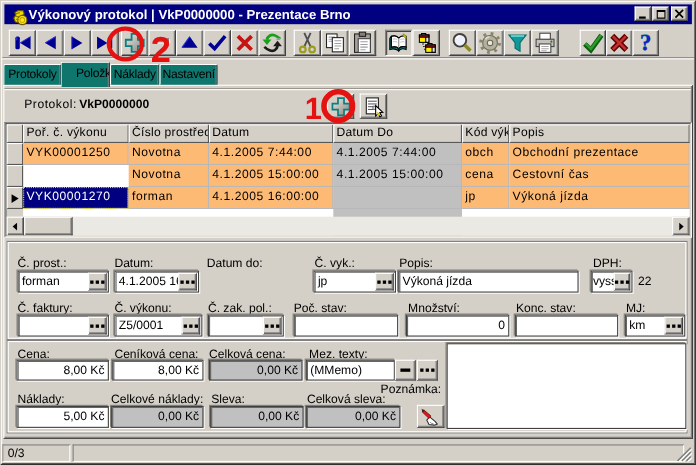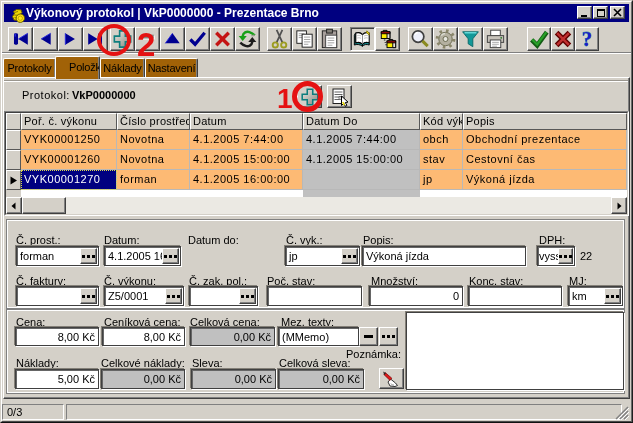--- a/index.html
+++ b/index.html
@@ -5,21 +5,21 @@
 body{font-family:"Liberation Sans",sans-serif;font-size:11px;color:#000;background:#d4d0c8;position:relative}
 .abs{position:absolute}
 .frame1{position:absolute;inset:0;border:1px solid;border-color:#d4d0c8 #202020 #111 #d4d0c8;pointer-events:none;z-index:50}
 .frame2{position:absolute;inset:1px;border:1px solid;border-color:#fff #6a6a6a #4a4a4a #fff;pointer-events:none;z-index:50}
 .title{position:absolute;left:4px;top:4px;width:625px;height:18px;background:#000080;color:#fff;font-weight:bold;font-size:12px;display:flex;align-items:center}
 .title .txt{margin-left:3px;letter-spacing:0}
 .wbtn{position:absolute;top:6px;width:15px;height:13px;background:#d4d0c8;border:1px solid;border-color:#fff #404040 #404040 #fff;box-shadow:inset -1px -1px 0 #808080}
 .tb{position:absolute;top:27px;width:25px;height:24px;background:#d4d0c8;border:1px solid;border-color:#fff #404040 #404040 #fff;box-shadow:inset -1px -1px 0 #808080;display:flex;align-items:center;justify-content:center}
 .tb.pressed{border-color:#808080 #fff #fff #808080;box-shadow:inset 1px 1px 0 #404040;background:#d4d0c8}
 .sbtn{position:absolute;background:#d4d0c8;border:1px solid;border-color:#fff #404040 #404040 #fff;box-shadow:inset -1px -1px 0 #808080;display:flex;align-items:center;justify-content:center}
-.tab{position:absolute;top:58px;height:19px;background:#a16207;border:1px solid;border-color:#fff #404040 #404040 #fff;border-bottom:none;border-radius:2px 2px 0 0;box-shadow:inset -1px 0 0 #808080;text-align:center;line-height:18px;padding:0 1px;z-index:2;overflow:hidden;letter-spacing:-0.2px}
+.tab{position:absolute;top:58px;height:19px;background:#0f766e;border:1px solid;border-color:#fff #404040 #404040 #fff;border-bottom:none;border-radius:2px 2px 0 0;box-shadow:inset -1px 0 0 #808080;text-align:center;line-height:18px;padding:0 1px;z-index:2;overflow:hidden;letter-spacing:-0.2px}
 .tab.act{top:56px;height:23px;z-index:4;padding:0 13px;line-height:20px}
 .panel{position:absolute;left:3px;top:77px;width:627px;height:322px;background:#d4d0c8;border:1px solid;border-color:#fff #404040 #404040 #fff;box-shadow:inset -1px -1px 0 #808080}
 .groovebox{position:absolute;border:1px solid #808080}
 .groovebox>.in{position:absolute;inset:0;border:1px solid #fff}
 .lbl{position:absolute;white-space:nowrap;height:13px;line-height:12px}
 .lbl u{text-decoration:none;border-bottom:1px dotted #4a4a4a;padding-bottom:0px}
 .field{position:absolute;background:#fff;border:1px solid #404040;box-shadow:-1px -1px 0 #848078,1px 1px 0 #fff,inset 1px 1px 0 #666;line-height:16px;padding:1px 3px;white-space:nowrap;overflow:hidden}
 .field.gray{background:#c0c0c0}
 .field.num{text-align:right}
 .dots{position:absolute;top:1px;width:17px;background:#d4d0c8;border:1px solid;border-color:#fff #404040 #404040 #fff;box-shadow:inset -1px -1px 0 #808080;display:flex;align-items:center;justify-content:center;gap:2px}
@@ -277,25 +277,24 @@
 
   <div class="abs" style="left:297px;top:17px;width:117px;height:84px;background:#c0c0c0"></div>
 
   <div class="dcell" style="left:15px;top:17px;width:96px;height:20px">VYK00001250</div>
   <div class="dcell" style="left:111px;top:17px;width:73px;height:20px">Novotna</div>
   <div class="dcell" style="left:184px;top:17px;width:113px;height:20px">4.1.2005 7:44:00</div>
   <div class="dcell" style="left:297px;top:17px;width:117px;height:20px;background:#c0c0c0">4.1.2005 7:44:00</div>
   <div class="dcell" style="left:414px;top:17px;width:43px;height:20px">obch</div>
   <div class="dcell" style="left:457px;top:17px;width:164px;height:20px">Obchodní prezentace</div>
 
-  <div class="dcell" style="left:15px;top:37px;width:96px;height:20px">VYK00001260</div>
   <div class="dcell" style="left:111px;top:37px;width:73px;height:20px">Novotna</div>
   <div class="dcell" style="left:184px;top:37px;width:113px;height:20px">4.1.2005 15:00:00</div>
   <div class="dcell" style="left:297px;top:37px;width:117px;height:20px;background:#c0c0c0">4.1.2005 15:00:00</div>
-  <div class="dcell" style="left:414px;top:37px;width:43px;height:20px">stav</div>
+  <div class="dcell" style="left:414px;top:37px;width:43px;height:20px">cena</div>
   <div class="dcell" style="left:457px;top:37px;width:164px;height:20px">Cestovní čas</div>
 
   <div class="dcell" style="left:15px;top:57px;width:96px;height:20px;background:#000080;color:#fff;outline:1px dotted #d8d850;outline-offset:-1px">VYK00001270</div>
   <div class="dcell" style="left:111px;top:57px;width:73px;height:20px">forman</div>
   <div class="dcell" style="left:184px;top:57px;width:113px;height:20px">4.1.2005 16:00:00</div>
   <div class="dcell" style="left:297px;top:57px;width:117px;height:20px;background:#c0c0c0"></div>
   <div class="dcell" style="left:414px;top:57px;width:43px;height:20px">jp</div>
   <div class="dcell" style="left:457px;top:57px;width:164px;height:20px">Výkoná jízda</div>
 
   <div class="abs" style="left:0;top:84px;width:621px;height:17px;background:#ebe9e3"></div>

